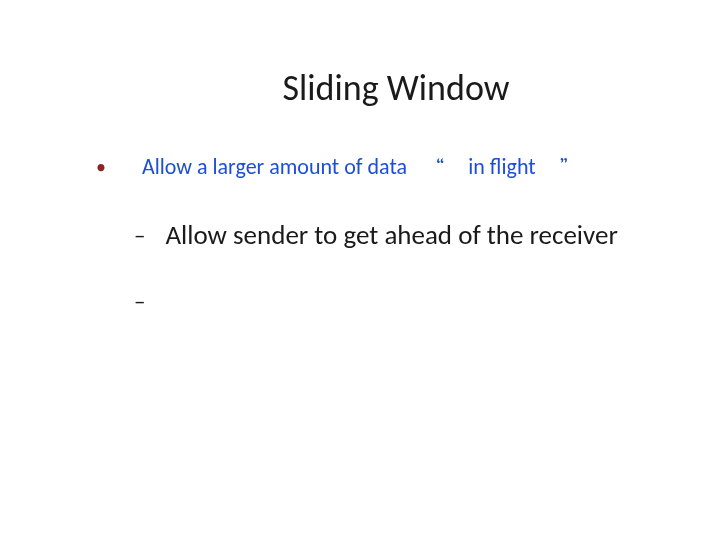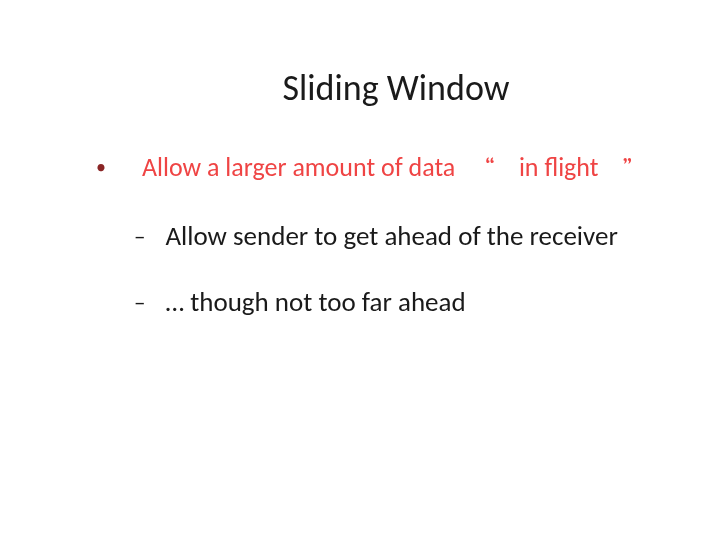--- a/index.html
+++ b/index.html
@@ -37,22 +37,22 @@
       align-items: flex-start;
       margin-bottom: 8px;
     }
     .bullet-marker-1 {
       color: #8a2525;
       font-size: 20px;
       margin-right: 12px;
       line-height: 34px;
     }
     .bullet-text-1 {
-      font-size: 26px;
-      color: #ef4444;
+      font-size: 22px;
+      color: #1d4ed8;
       line-height: 34px;
     }
     .quote-open, .quote-close {
       font-family: Cambria, Georgia, serif;
     }
     .bullet-level-2 {
       margin-left: 44px;
     }
     .bullet-item-2 {
       display: flex;
@@ -86,16 +86,15 @@
     </div>
   </div>
 
   <div class="bullet-level-2">
     <div class="bullet-item-2">
       <span class="bullet-marker-2">–</span>
       <span class="bullet-text-2">Allow sender to get ahead of the receiver</span>
     </div>
     <div class="bullet-item-2">
       <span class="bullet-marker-2">–</span>
-      <span class="bullet-text-2">… though not too far ahead</span>
     </div>
   </div>
 </div>
 
 </body></html>

